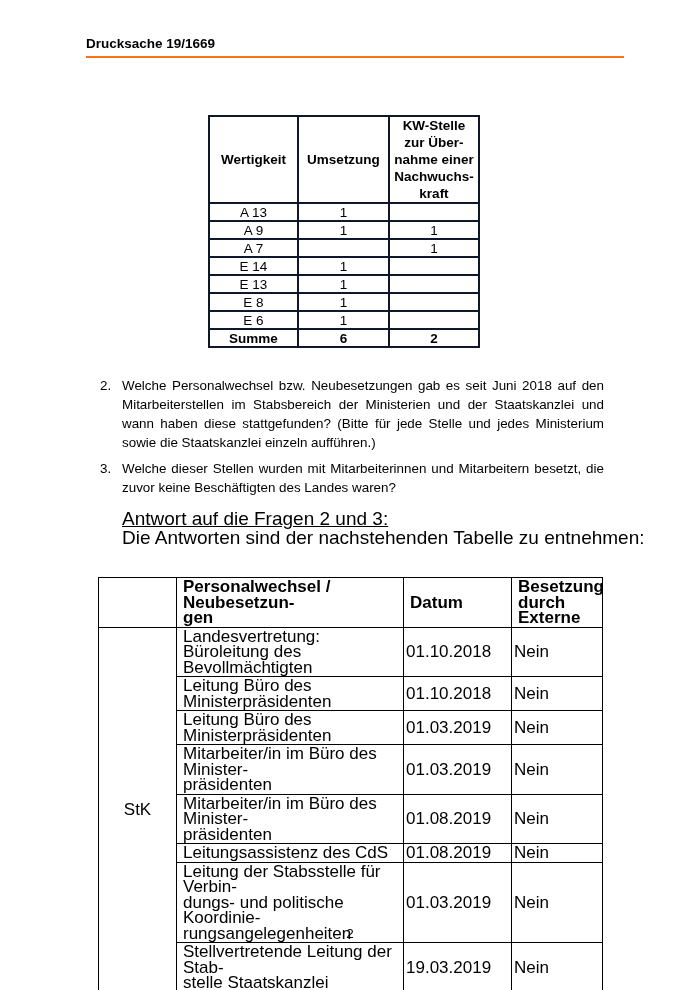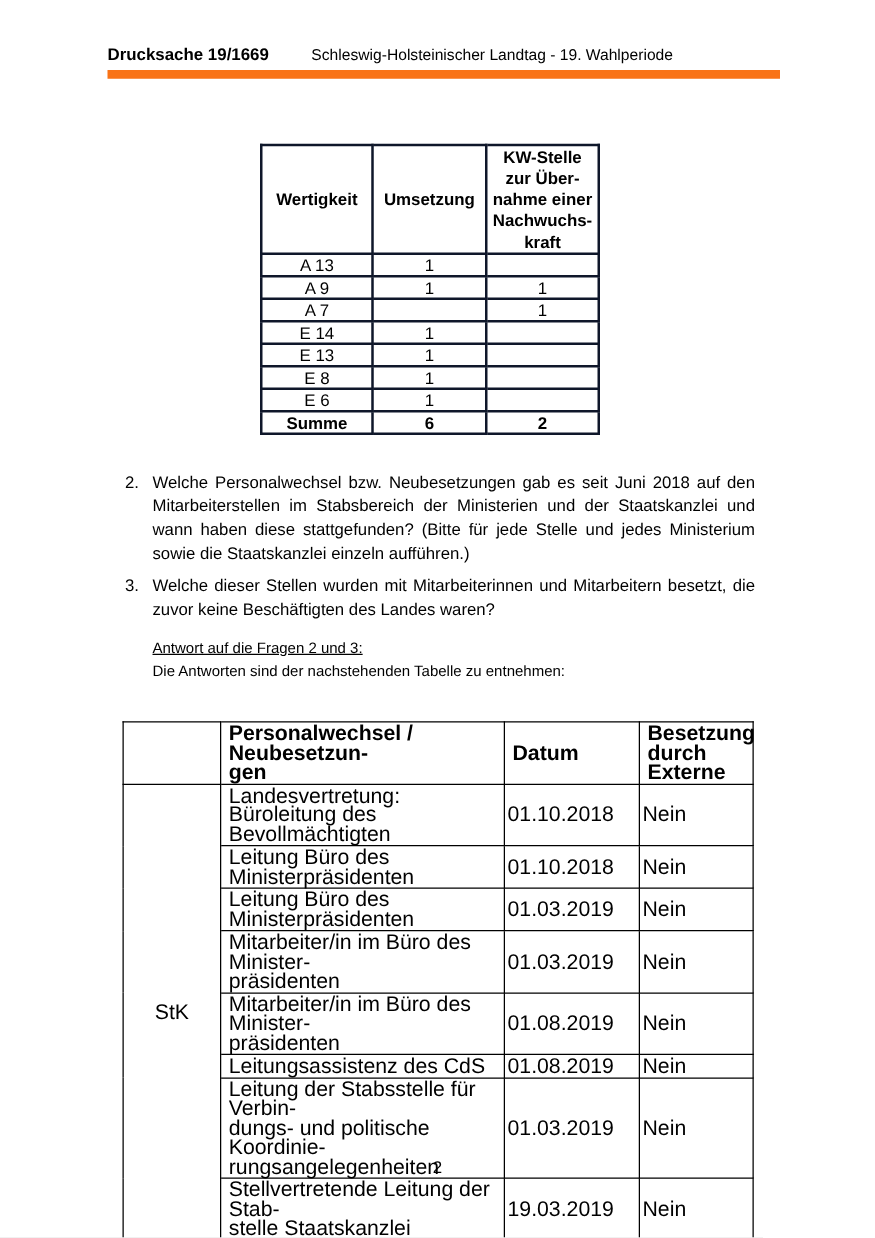--- a/index.html
+++ b/index.html
@@ -10,21 +10,21 @@
     background:#ffffff;
     color:#000000;
     font-family:"Liberation Sans", sans-serif;
     margin:0 auto;
     overflow:hidden;
   }
   
   .doc-header {
     position:absolute; left:86px; top:36px; width:538px;
     display:flex; align-items:baseline;
-    border-bottom:7px solid #f97316;
+    border-bottom:2px solid #f97316;
     padding-bottom:5px;
   }
   .doc-number { font-weight:bold; font-size:13.5px; white-space:nowrap; }
   .doc-title  { font-size:12.5px; margin-left:34px; white-space:nowrap; }
 
   
   .t1 {
     position:absolute; left:208px; top:115px;
     border-collapse:collapse;
     font-size:13.5px;
@@ -41,21 +41,21 @@
   .t1 .c1 { width:89px; } .t1 .c2 { width:91px; } .t1 .c3 { width:90px; }
   .t1 tr.summe td { font-weight:bold; }
 
   
   .question { position:absolute; left:100px; width:504px; display:flex; font-size:13.4px; line-height:19px; }
   .q2 { top:376px; } .q3 { top:459px; }
   .q-num  { width:22px; flex:none; }
   .q-text { width:482px; text-align:justify; }
 
   
-  .answer { position:absolute; left:122px; top:509px; font-size:12px; line-height:19px; }
+  .answer { position:absolute; left:122px; top:509px; font-size:19px; line-height:19px; }
   .answer-heading { text-decoration:underline; }
 
   
   .t2 {
     position:absolute; left:98px; top:577px;
     border-collapse:collapse;
     table-layout:fixed;
     width:504px;
     font-size:17px;
     line-height:15.5px;
@@ -78,21 +78,20 @@
     text-align:center; font-size:13.5px;
   }
 </style>
 </head>
 <body>
 
 <div class="page">
 
   <div class="doc-header">
     <span class="doc-number">Drucksache 19/1669</span>
-    <span class="doc-title">Schleswig-Holsteinischer Landtag - 19. Wahlperiode</span>
   </div>
 
   <table class="t1">
     <thead>
       <tr>
         <th class="c1">Wertigkeit</th>
         <th class="c2">Umsetzung</th>
         <th class="c3">KW-Stelle
 zur Über-
 nahme einer

